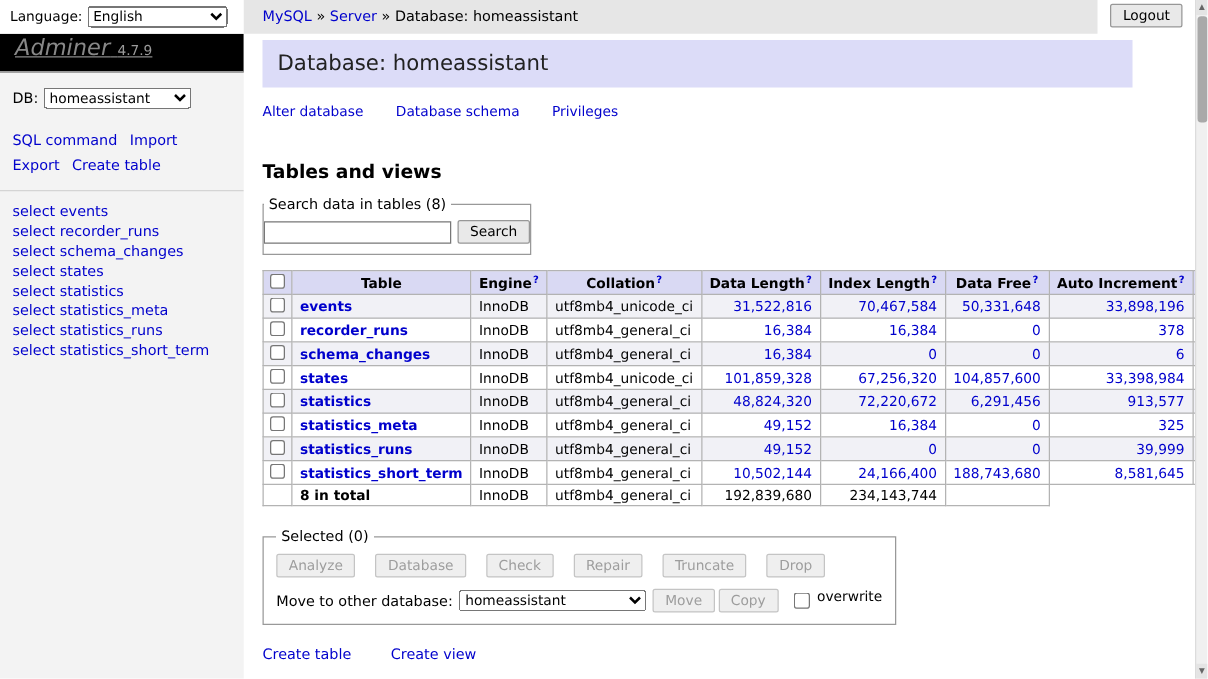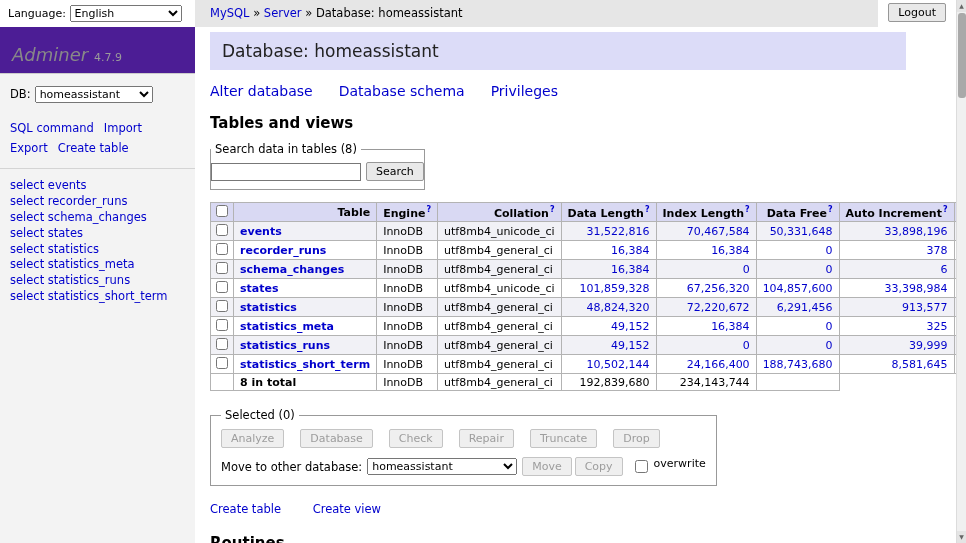--- a/index.html
+++ b/index.html
@@ -18,52 +18,52 @@
   .lang-cell select { font-size:11px; width:112px; font-family:inherit; }
 
   
   .topbar { display:flex; align-items:flex-start; padding-right:4px; }
   .breadcrumb { flex:1; background:#e6e6e6; height:27px; padding:6px 10px 0 15px; font-size:11.5px; white-space:nowrap; }
   .breadcrumb .sep { color:#000; }
   .logout-wrap { padding:3px 6px 0 10px; }
 
   
   .sidebar { grid-row:2; background:#f3f3f3; overflow:hidden; }
-  .logo { margin:0; padding:17px 12px 8px; font-size:18px; font-weight:normal; font-style:italic; color:#888;
-          background:#4c1d95; border-bottom:1px solid #ccc; }
+  .logo { margin:0; padding:1px 12px 8px; font-size:18px; font-weight:normal; font-style:italic; color:#888;
+          background:#000000; border-bottom:1px solid #ccc;text-decoration:underline; }
   .logo .version { font-size:11px; color:#9a9a9a; font-style:normal; }
   .db-row { padding:12px 10px 4px; font-size:11.5px; }
   .db-row select { font-size:11px; width:118px; margin-left:4px; font-family:inherit; }
   .sidebar-actions { padding:12px 10px 10px; font-size:11.5px; line-height:1.7; }
   .sidebar-actions a { margin-right:10px; white-space:nowrap; }
   .sidebar-sep { border:none; border-top:1px solid #d4d4d4; margin:0; }
   .table-links { list-style:none; margin:0; padding:9px 10px; font-size:11.5px; }
   .table-links li { line-height:1.38; white-space:nowrap; }
 
   
   .content { grid-row:2; padding:5px 50px 0 15px; overflow:hidden; }
   h2.page-title { margin:0; padding:9px 12px; background:#dcdcf8; font-size:17px; font-weight:normal; color:#222; }
-  .nav-links { margin:13px 0 15px; font-size:14px; }
+  .nav-links { margin:13px 0 32px; font-size:11px; }
   .nav-links a { margin-right:26px; }
   h3 { margin:0 0 10px; font-size:15px; font-weight:bold; }
 
   fieldset { border:1px solid #999; padding:6px 0 8px; margin:0; width:-moz-fit-content; width:fit-content; }
   legend { font-size:11.5px; padding:0 4px; }
   input[type="text"] { border:1px solid #777; padding:2px 3px; font-size:11px; width:150px; height:18px; font-family:inherit; }
   button {
     font-family:inherit; font-size:11px; color:#000;
     background:#e9e9e9; border:1px solid #979797; border-radius:2px; padding:2px 9px;
   }
   button:disabled { color:#9d9d9d; border-color:#c4c4c4; background:#efefef; }
   .search-fieldset .row { display:flex; align-items:flex-end; gap:5px; }
 
   
   table.db-tables { border-collapse:collapse; margin:12px 0 0; font-size:11px; }
   .db-tables th, .db-tables td { border:1px solid #b3b3b3; padding:1.5px 6px; white-space:nowrap; }
-  .db-tables thead th { background:#d9d9f3; font-weight:bold; text-align:right; padding:1px 6px; }
+  .db-tables thead th { background:#d9d9f3; font-weight:bold; text-align:center; padding:1px 6px; }
   .db-tables sup.help { font-size:8px; color:#0000cc; margin-left:1px; }
   .db-tables tbody tr:nth-child(odd) { background:#f1f1f6; }
   .db-tables td.check, .db-tables th.check { text-align:center; padding:1px 4px; }
   .db-tables td.tname a { font-weight:bold; }
   .db-tables td.num { text-align:right; }
   .db-tables td.num a { color:#0000cc; }
   .db-tables tfoot td { background:#fff; }
   .db-tables tfoot td.total { font-weight:bold; }
   .db-tables tfoot td.num { color:#000; text-align:right; }
   .db-tables td.no-border { border:none; background:#fff; }

